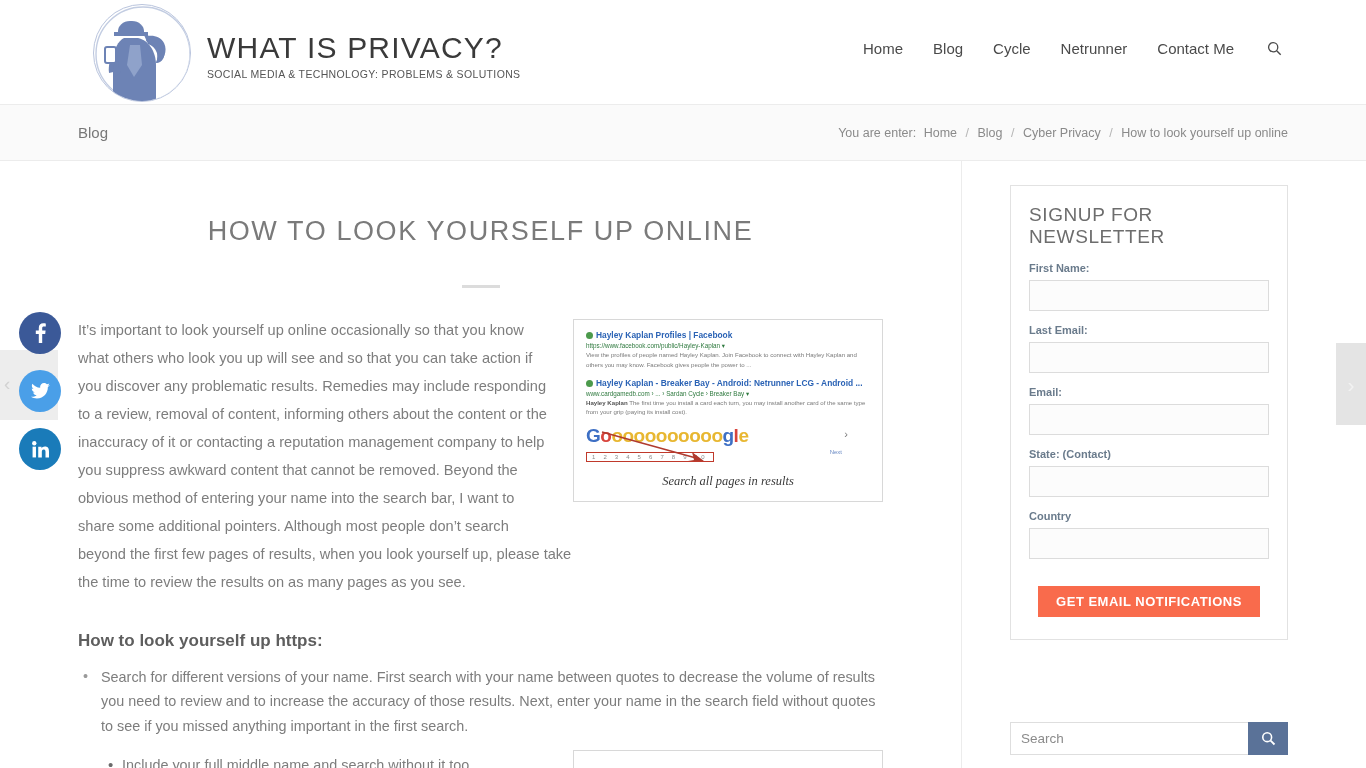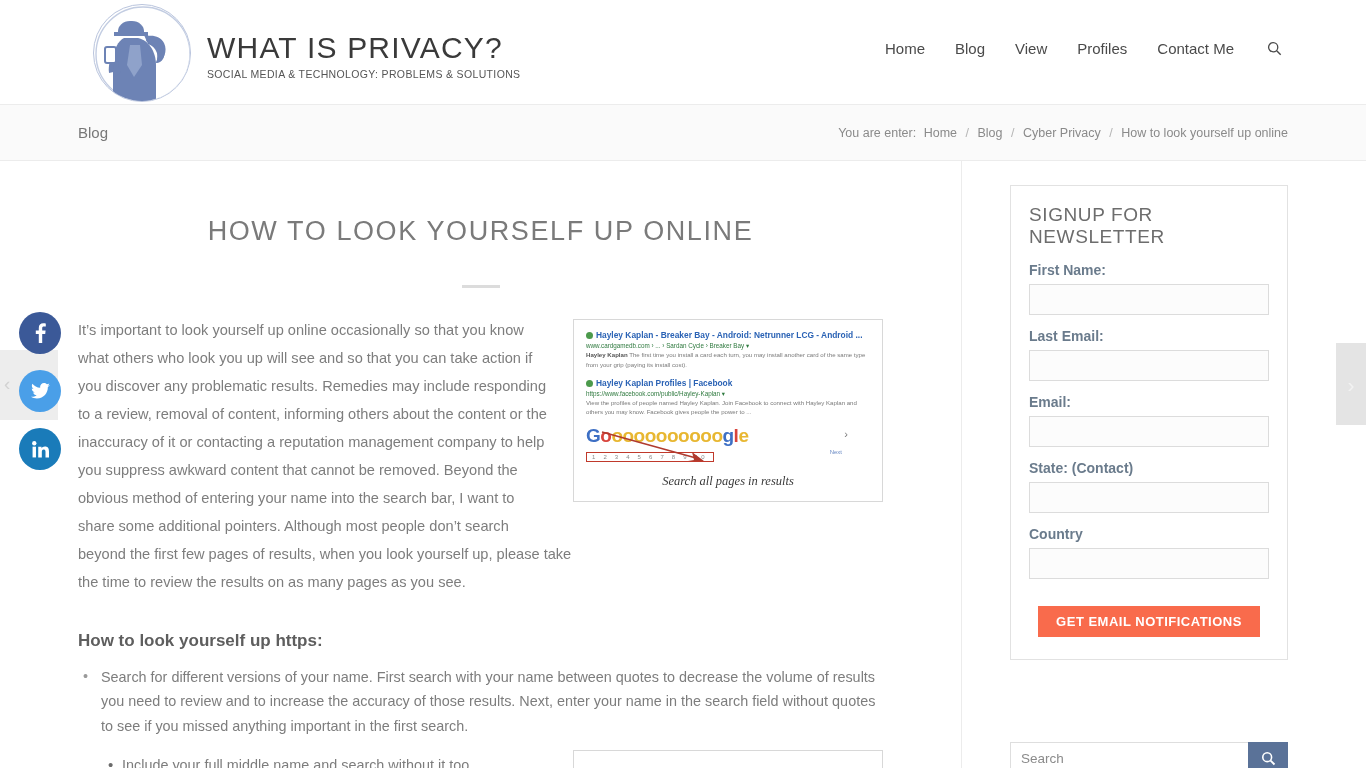--- a/index.html
+++ b/index.html
@@ -205,21 +205,21 @@
   }
   .widget-title {
     font-size: 19px;
     letter-spacing: 0.6px;
     color: #6d6d6d;
     font-weight: 400;
     margin: 2px 0 14px 0;
     text-transform: uppercase;
   }
   .field-label {
-    font-size: 14px;
+    font-size: 11px;
     color: #6a7b8c;
     font-weight: 700;
     margin-bottom: 6px;
     display: block;
   }
   .field-input {
     width: 100%;
     height: 31px;
     border: 1px solid #dcdcdc;
     background: #fcfcfc;
@@ -422,22 +422,22 @@
     </div>
     <div class="logo-text">
       <div class="logo-title">WHAT IS PRIVACY?</div>
       <div class="logo-sub">SOCIAL MEDIA &amp; TECHNOLOGY: PROBLEMS &amp; SOLUTIONS</div>
     </div>
   </div>
 
   <nav class="main-nav">
     <a href="#">Home</a>
     <a href="#">Blog</a>
-    <a href="#">View</a>
-    <a href="#">Profiles</a>
+    <a href="#">Cycle</a>
+    <a href="#">Netrunner</a>
     <a href="#">Contact Me</a>
     <div class="nav-search-btn">
       <svg width="15" height="15" viewBox="0 0 16 16" aria-hidden="true">
         <circle cx="6.6" cy="6.6" r="4.9" fill="none" stroke="#4a4a4a" stroke-width="1.4"></circle>
         <line x1="10.3" y1="10.3" x2="14.6" y2="14.6" stroke="#4a4a4a" stroke-width="1.5"></line>
       </svg>
     </div>
   </nav>
 </header>
 
@@ -460,31 +460,31 @@
   <main class="content-col">
     <h1 class="post-title">HOW TO LOOK YOURSELF UP ONLINE</h1>
     <div class="title-rule"></div>
 
     <div class="post-body">
 
       <figure class="figure-right">
         <div class="serp">
           <div class="serp-res">
             <div class="serp-title">
+              <span class="serp-check"></span><span>Hayley Kaplan Profiles | Facebook</span>
+            </div>
+            <div class="serp-url">https://www.facebook.com/public/Hayley-Kaplan  ▾</div>
+            <div class="serp-desc">View the profiles of people named Hayley Kaplan. Join Facebook to connect with Hayley Kaplan and others you may know. Facebook gives people the power to ...</div>
+          </div>
+          <div class="serp-res">
+            <div class="serp-title">
               <span class="serp-check"></span><span>Hayley Kaplan - Breaker Bay - Android: Netrunner LCG - Android ...</span>
             </div>
             <div class="serp-url">www.cardgamedb.com › ... › Sardan Cycle › Breaker Bay  ▾</div>
             <div class="serp-desc"><b>Hayley Kaplan</b><span> The first time you install a card each turn, you may install another card of the same type from your grip (paying its install cost).</span></div>
-          </div>
-          <div class="serp-res">
-            <div class="serp-title">
-              <span class="serp-check"></span><span>Hayley Kaplan Profiles | Facebook</span>
-            </div>
-            <div class="serp-url">https://www.facebook.com/public/Hayley-Kaplan  ▾</div>
-            <div class="serp-desc">View the profiles of people named Hayley Kaplan. Join Facebook to connect with Hayley Kaplan and others you may know. Facebook gives people the power to ...</div>
           </div>
 
           <div class="goog-pager">
             <svg class="red-arrow" width="110" height="34" aria-hidden="true">
               <line x1="2" y1="2" x2="96" y2="28" stroke="#b03a2e" stroke-width="1.6"></line>
               <polygon points="104,31 92,22 94,30 88,31" fill="#b03a2e"></polygon>
             </svg>
             <div class="goog-word"><span class="b">G</span><span class="r">o</span><span class="o">o</span><span class="o">o</span><span class="o">o</span><span class="o">o</span><span class="o">o</span><span class="o">o</span><span class="o">o</span><span class="o">o</span><span class="o">o</span><span class="o">o</span><span class="b">g</span><span class="r">l</span><span class="y">e</span></div>
             <span class="pager-arrow-sym">›</span>
             <div class="pager-nums">1 2 3 4 5 6 7 8 9 10</div>

